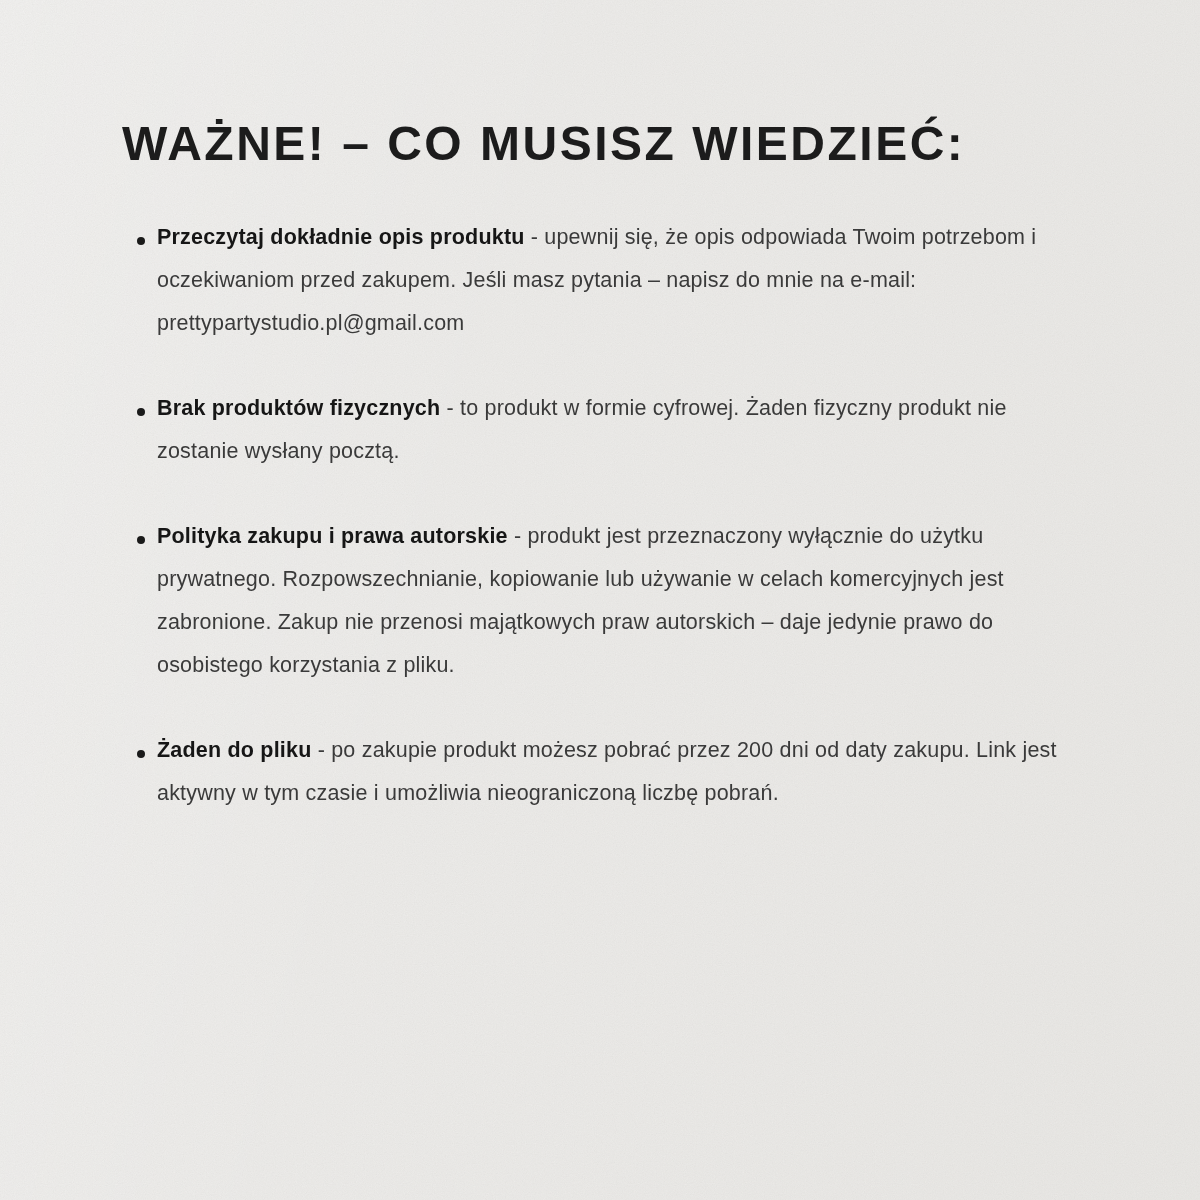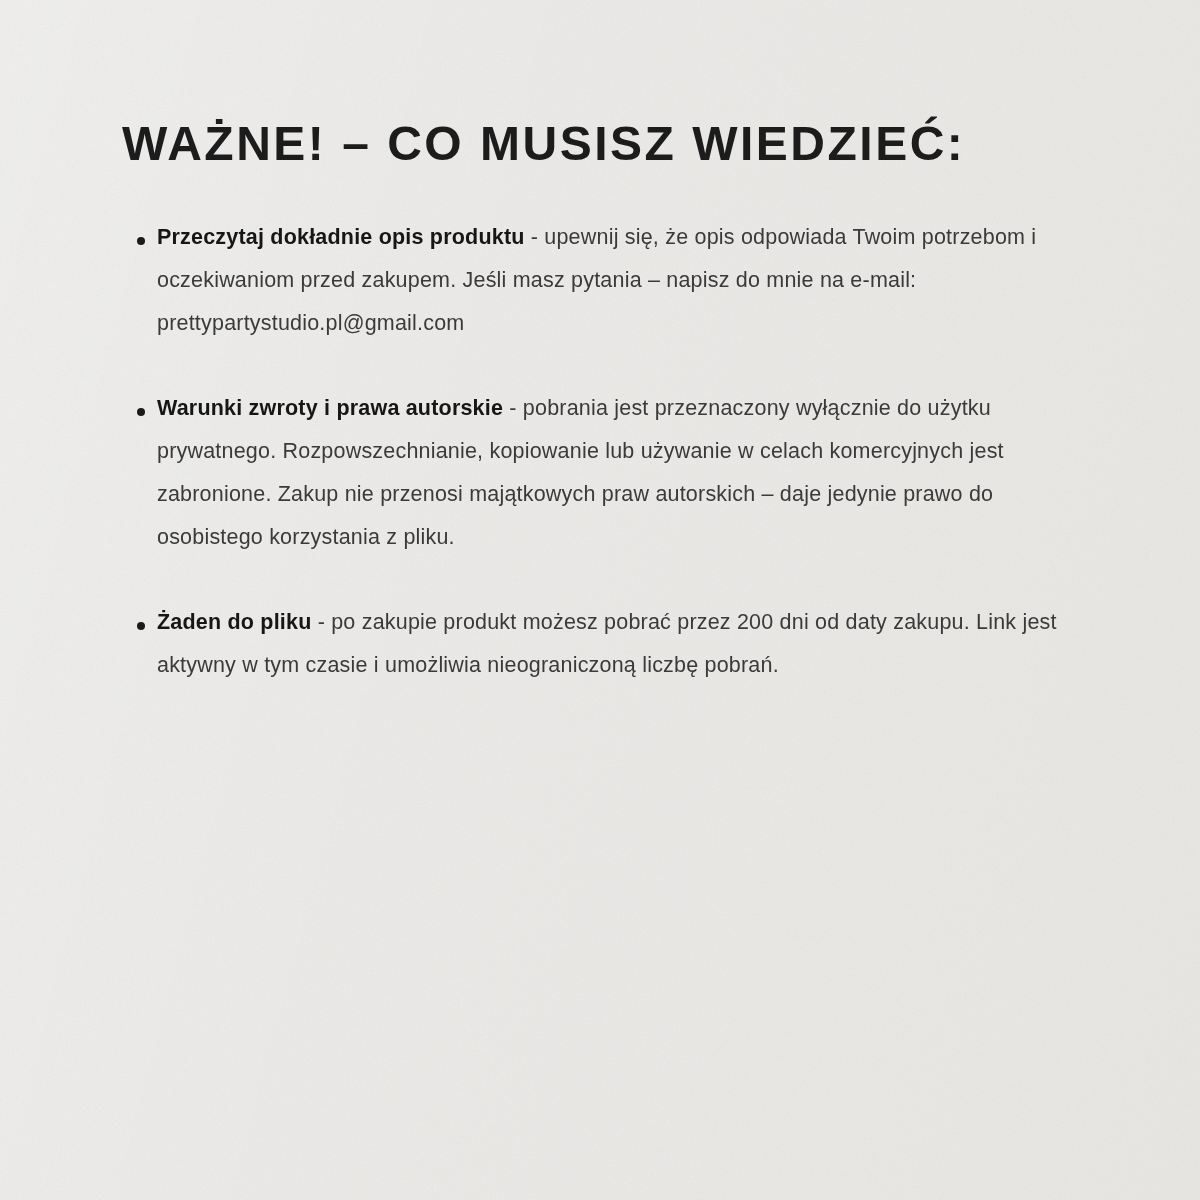--- a/index.html
+++ b/index.html
@@ -94,21 +94,25 @@
 
   <h1 class="title">WAŻNE! – CO MUSISZ WIEDZIEĆ:</h1>
 
   <ul class="points">
     <li>
       <span class="dot"></span>
       <span class="lead">Przeczytaj dokładnie opis produktu</span><span class="rest"> - upewnij się, że opis odpowiada Twoim potrzebom i oczekiwaniom przed zakupem. Jeśli masz pytania – napisz do mnie na  e-mail: prettypartystudio.pl@gmail.com</span>
     </li>
     <li>
       <span class="dot"></span>
-      <span class="lead">Warunki zwroty i prawa autorskie</span><span class="rest"> - pobrania jest przeznaczony wyłącznie do użytku prywatnego. Rozpowszechnianie, kopiowanie lub używanie w celach komercyjnych jest zabronione. Zakup nie przenosi majątkowych praw autorskich – daje jedynie prawo do osobistego korzystania z pliku.</span>
+      <span class="lead">Brak produktów fizycznych</span><span class="rest"> - to produkt w formie cyfrowej. Żaden fizyczny produkt nie zostanie wysłany pocztą.</span>
+    </li>
+    <li>
+      <span class="dot"></span>
+      <span class="lead">Polityka zakupu i prawa autorskie</span><span class="rest"> - produkt jest przeznaczony wyłącznie do użytku prywatnego. Rozpowszechnianie, kopiowanie lub używanie w celach komercyjnych jest zabronione. Zakup nie przenosi majątkowych praw autorskich – daje jedynie prawo do osobistego korzystania z pliku.</span>
     </li>
     <li>
       <span class="dot"></span>
       <span class="lead">Żaden do pliku</span><span class="rest"> - po zakupie produkt możesz pobrać przez 200 dni od daty zakupu. Link jest aktywny w tym czasie i umożliwia nieograniczoną liczbę pobrań.</span>
     </li>
   </ul>
 
 </div>
 
 </body></html>

